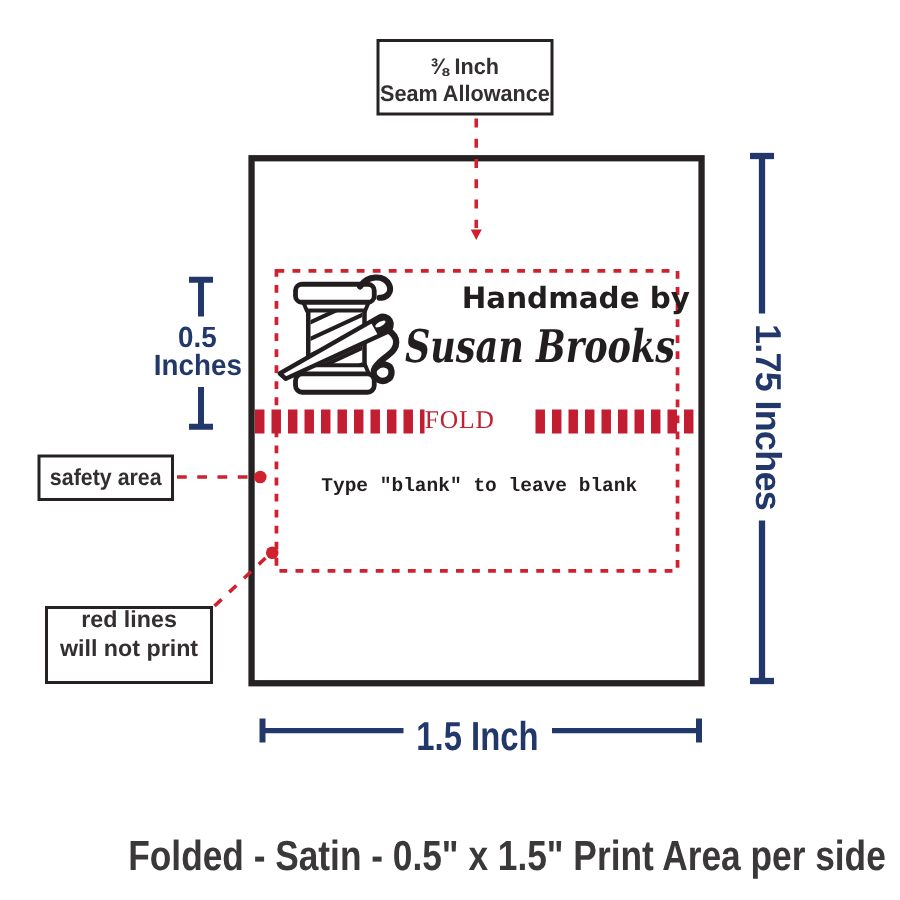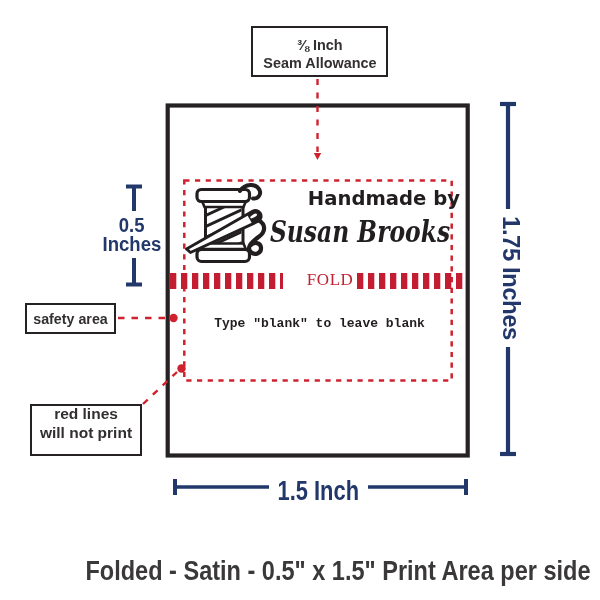--- a/index.html
+++ b/index.html
@@ -7,42 +7,42 @@
        font-family:"Liberation Sans", sans-serif;}
   #stage{position:absolute;left:0;top:0;width:600px;height:600px;}
   svg#diagram{position:absolute;left:0;top:0;}
 
   
   .note-box{position:absolute;background:#ffffff;border:2.5px solid #262223;
             display:flex;flex-direction:column;align-items:center;justify-content:center;
             text-align:center;color:#332f31;box-sizing:border-box;white-space:nowrap;
             font-family:"Liberation Sans", sans-serif;font-weight:bold;}
   .note-box span{display:inline-block;}
-  #seam-box{left:251px;top:26px;width:137px;height:51px;font-size:15px;line-height:18px;padding-top:4px;box-sizing:border-box;}
+  #seam-box{left:251px;top:26px;width:118px;height:51px;font-size:15px;line-height:18px;padding-top:4px;box-sizing:border-box;}
   #seam-box span{transform:scaleX(0.96);}
   #safety-box{left:25px;top:303px;width:91px;height:31px;font-size:15.5px;}
   #safety-box span{transform:scaleX(0.92);}
   #redlines-box{left:30px;top:404px;width:112px;height:52px;font-size:15.5px;line-height:19px;padding-bottom:14px;box-sizing:border-box;}
 
   
   .dim-label{position:absolute;background:#ffffff;color:#22386b;
              display:flex;flex-direction:column;align-items:center;justify-content:center;
              text-align:left;white-space:nowrap;
              font-family:"Liberation Sans", sans-serif;font-weight:bold;}
   .dim-label span{display:inline-block;}
   #half-inch-label{left:98px;top:211px;width:67px;height:47px;font-size:19.5px;line-height:18.5px;}
   #half-inch-label span{transform:scaleX(0.95);}
   #width-label{left:269px;top:469px;width:99px;height:38px;font-size:27px;padding-top:6px;box-sizing:border-box;}
   #width-label span{transform:scaleX(0.81);}
   #height-label{left:490px;top:209px;width:41px;height:138px;}
   #height-label span{transform:rotate(90deg);white-space:nowrap;font-size:24px;letter-spacing:-0.5px;}
 
   
   #fold-box{left:282.5px;top:269.5px;width:71px;height:21px;position:absolute;background:#ffffff;
-            display:flex;align-items:center;justify-content:flex-end;
+            display:flex;align-items:center;justify-content:flex-start;
             font-family:"Liberation Serif",serif;
             color:#c02133;font-size:17px;letter-spacing:0.6px;text-indent:0.6px;}
 
   
   #handmade{position:absolute;left:260px;top:188.5px;width:200px;text-align:right;white-space:nowrap;
             font-family:"DejaVu Sans",sans-serif;font-weight:bold;font-size:19.6px;line-height:20px;color:#221e20;}
   #susan{position:absolute;left:360px;top:216px;width:0;white-space:nowrap;
          font-family:"DejaVu Serif","Liberation Serif",serif;font-style:italic;font-weight:bold;
          font-size:30px;line-height:32px;color:#221e20;}
   #susan span{display:inline-block;transform:translateX(-50%) scaleX(0.78);}

